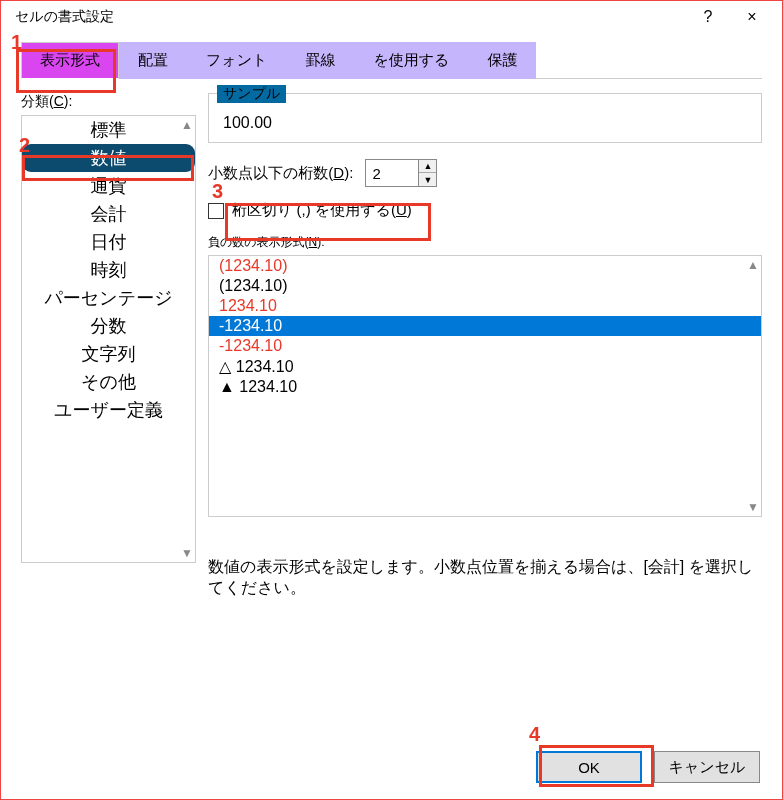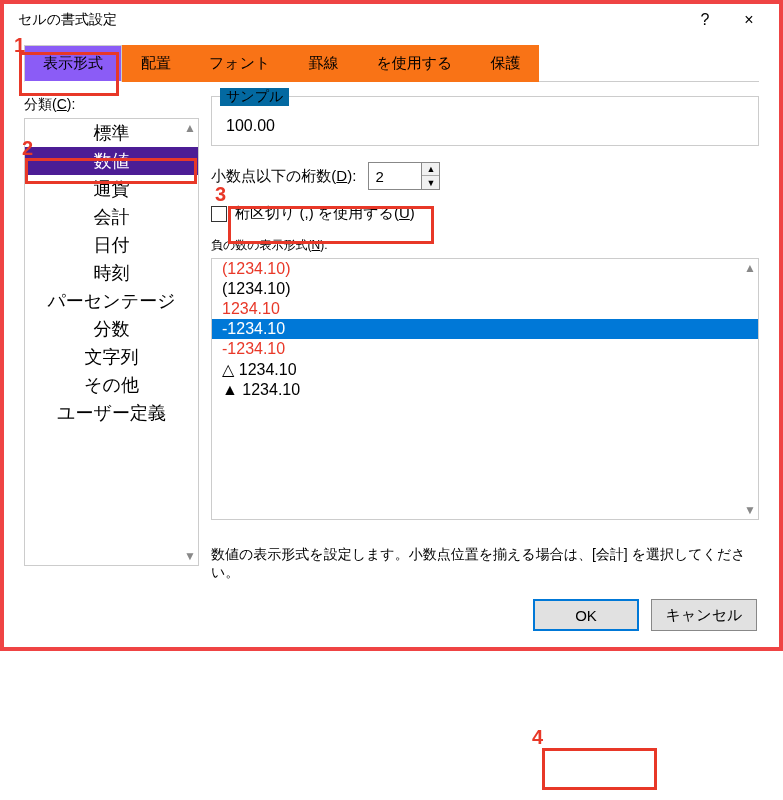--- a/index.html
+++ b/index.html
@@ -7,22 +7,22 @@
   font-family: "Yu Gothic UI", "Meiryo", sans-serif;
   font-size: 14px;
   background: #fff;
   color: #000;
   width: 783px;
   height: 800px;
   overflow: hidden;
 }
 .dialog {
   width: 783px;
-  height: 651px;
-  border: 4px solid #ef4444;
+  height: 800px;
+  border: 1px solid #ef4444;
   background: #fff;
   position: relative;
 }
 .titlebar {
   display: flex;
   align-items: center;
   height: 32px;
   padding: 0 8px 0 14px;
 }
 .titlebar .title { flex: 1; font-size: 14px; }
@@ -41,46 +41,47 @@
   border-bottom: 1px solid #ccc;
   margin-bottom: 14px;
 }
 .tab {
   padding: 8px 18px;
   font-size: 15px;
   cursor: pointer;
   border: 1px solid transparent;
   position: relative;
   top: 1px;
-  background: #f97316;
+  background: #c4b5fd;
 }
 .tab.active {
   border: 1px solid #ccc;
   border-bottom: 1px solid #fff;
-  background: #8b5cf6;
+  background: #d946ef;
 }
 .main-area { display: flex; gap: 12px; }
 .left-col { width: 175px; }
 .right-col { flex: 1; }
 .label-small { font-size: 14px; margin-bottom: 4px; display: block; }
 .category-list {
   border: 1px solid #ccc;
   height: 448px;
   position: relative;
   overflow: hidden;
 }
 .category-list .item {
   padding: 2px 8px;
   font-size: 18px;
   cursor: pointer;
   text-align: center;
 }
 .category-list .item.selected {
-  background: #4c1d95;
+  background: #0c4a6e;
   color: #fff;
+  border-radius: 9px;
 }
 .scroll-arrow {
   position: absolute;
   right: 2px;
   font-size: 12px;
   color: #888;
   user-select: none;
 }
 .sample-box {
   border: 1px solid #ccc;
@@ -162,22 +163,22 @@
   padding: 1px 10px;
   font-size: 16px;
   cursor: pointer;
 }
 .neg-list .red { color: #e83828; }
 .neg-list .selected {
   background: #0078d7;
   color: #fff;
 }
 .desc {
-  margin-top: 26px;
-  font-size: 14px;
+  margin-top: 40px;
+  font-size: 16px;
 }
 .footer {
   position: absolute;
   bottom: 16px;
   right: 22px;
   display: flex;
   gap: 12px;
 }
 .footer button {
   width: 106px;

